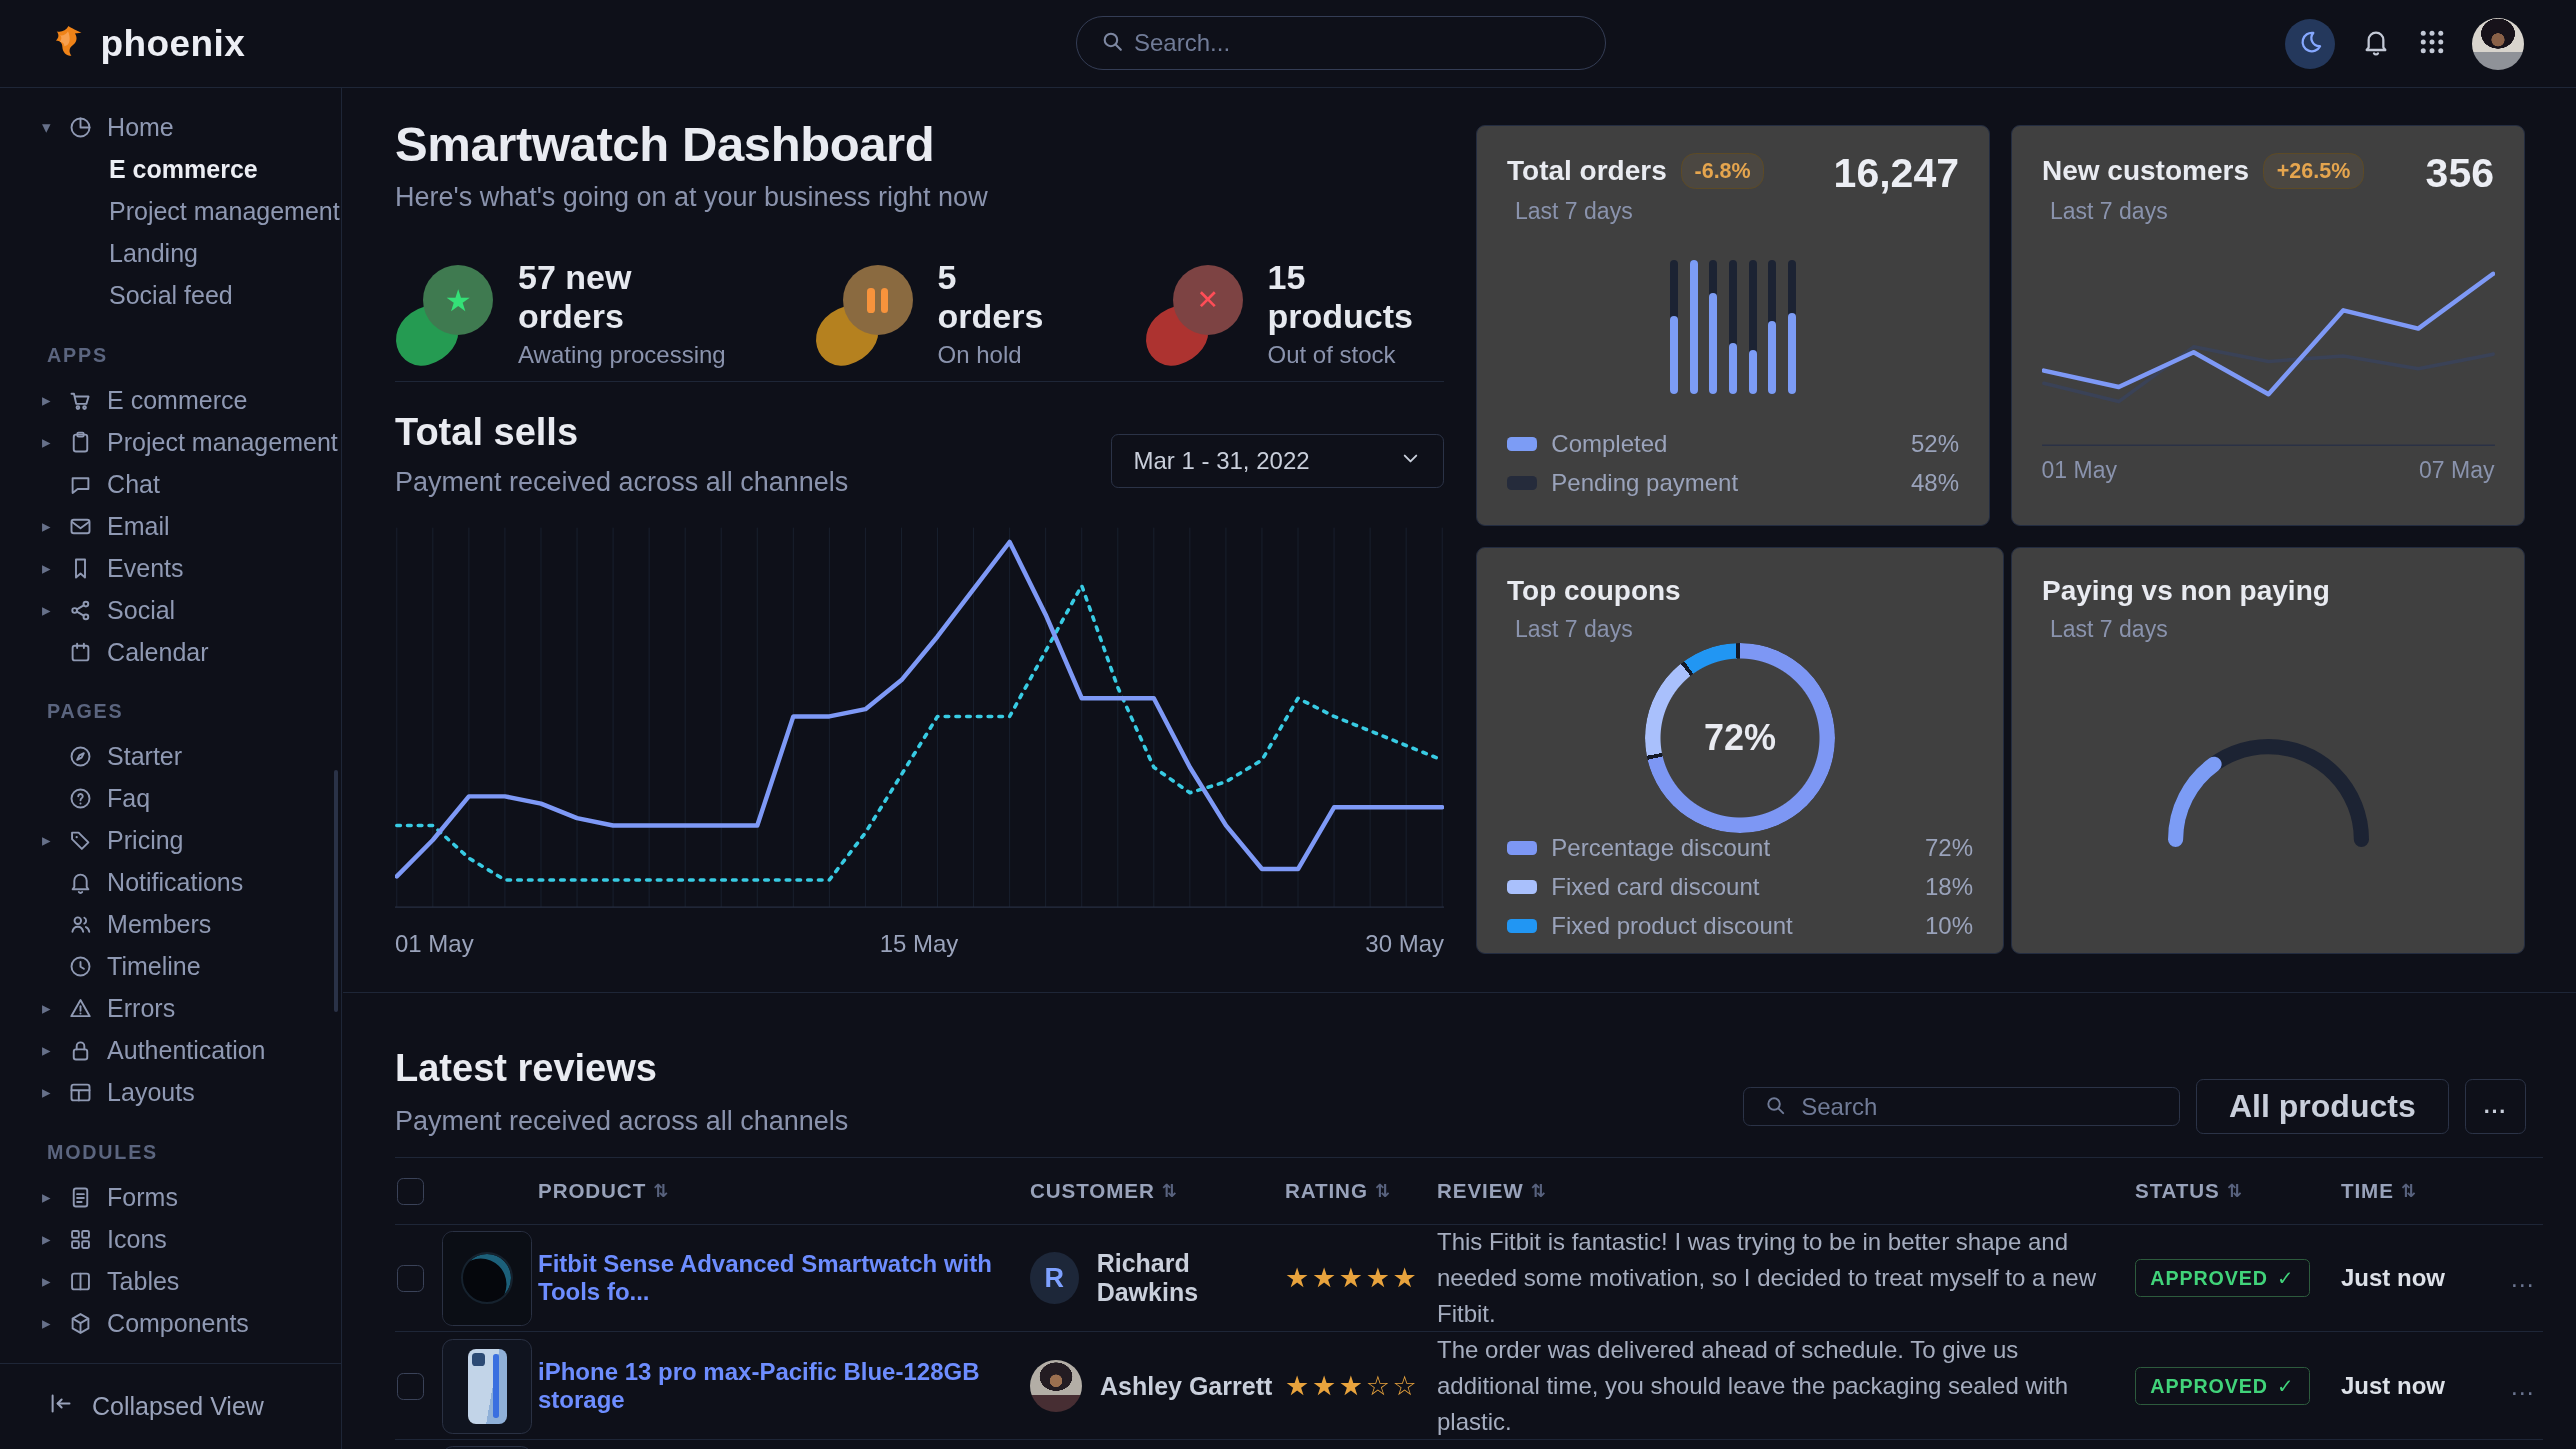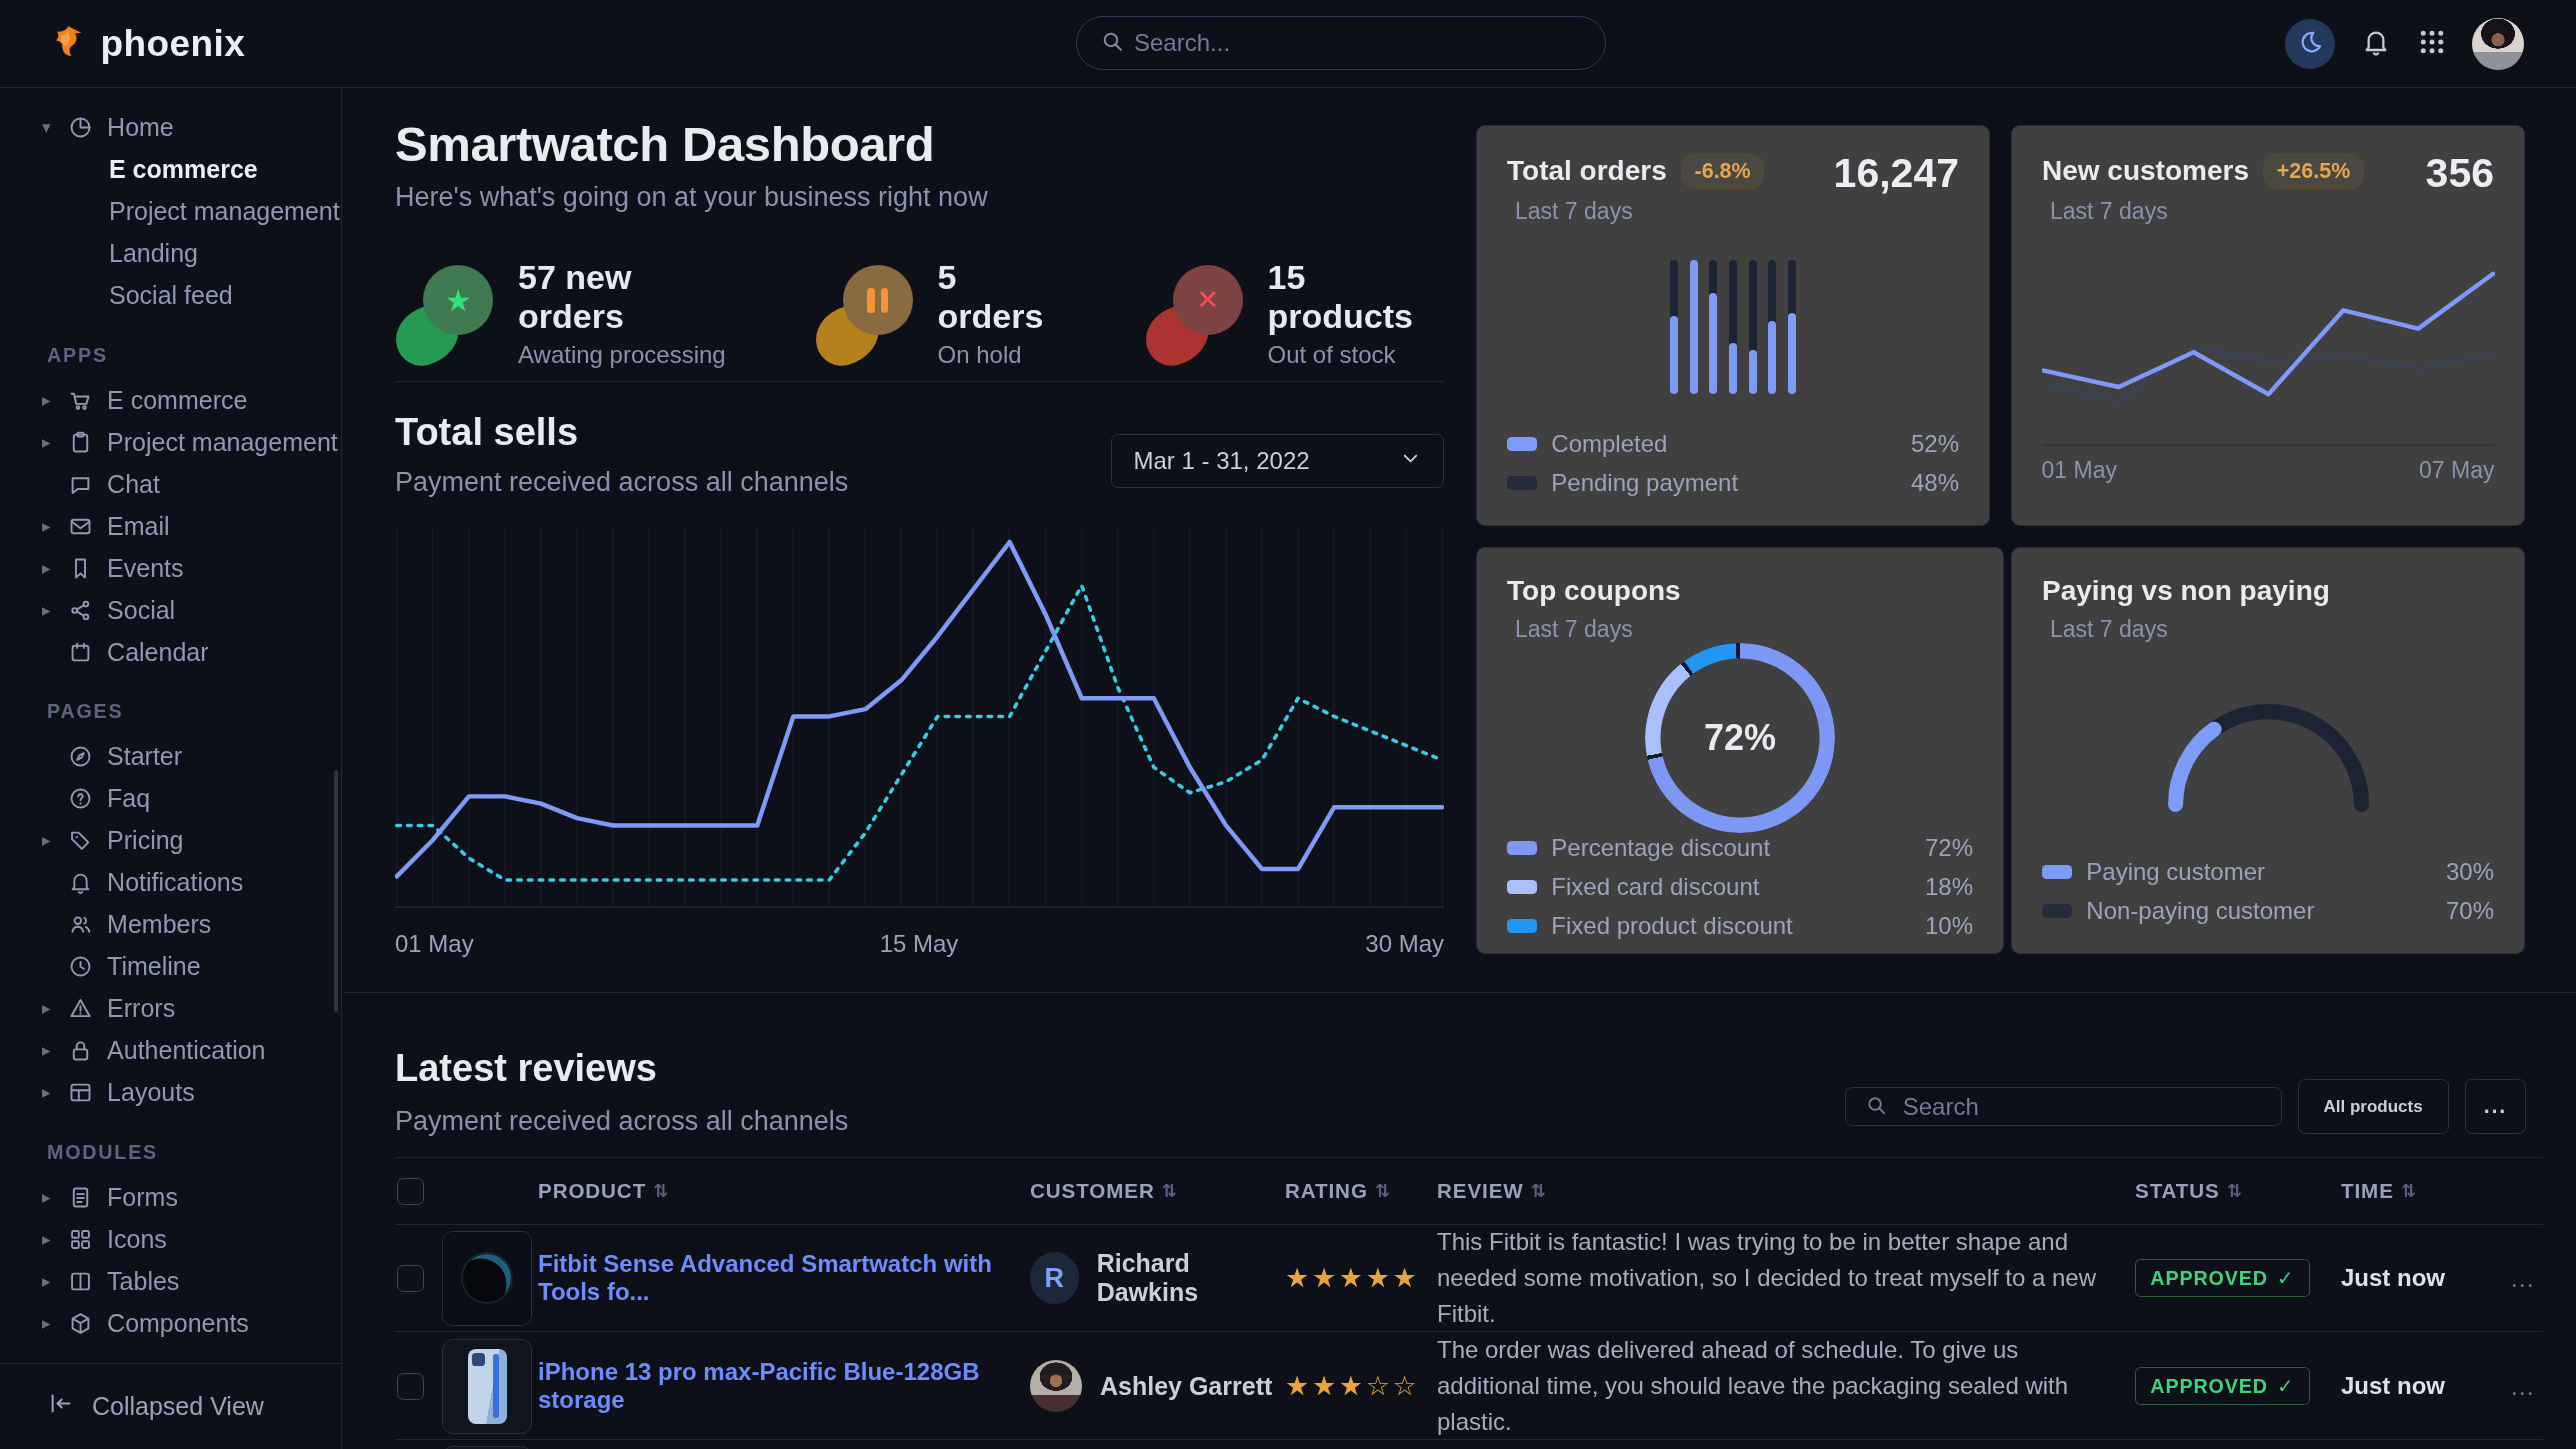--- a/index.html
+++ b/index.html
@@ -97,21 +97,21 @@
   
   .reviews-divider{position:absolute;left:0;right:0;top:905px;border-top:0.9px solid #1e2637;}
   .rv-title{position:absolute;left:52px;top:960px;font-size:38px;font-weight:700;color:#e9ebf1;}
   .rv-sub{position:absolute;left:52px;top:1019px;font-size:27px;color:#8a93ad;}
   .rv-controls{position:absolute;top:992px;right:50px;display:flex;gap:16px;align-items:center;}
   .rv-search{width:437px;height:39px;border:0.9px solid #2b3347;border-radius:7.2px;display:flex;
         align-items:center;gap:12.5px;padding:0 19.7px;box-sizing:border-box;color:#707b97;}
   .rv-search input{background:transparent;border:none;outline:none;color:#aab2c6;font-size:24px;width:100%;font-family:inherit;}
   .rv-search input::placeholder{color:#707b97;}
   .btn{height:55px;border:0.9px solid #2b3347;border-radius:7.2px;display:flex;align-items:center;
-        justify-content:center;font-size:17px;font-weight:600;color:#c9cfdb;padding:0 25px;cursor:pointer;box-sizing:border-box;}
+        justify-content:center;font-size:32px;font-weight:600;color:#c9cfdb;padding:0 32px;cursor:pointer;box-sizing:border-box;}
   .btn.small{padding:0 18px;font-size:21.5px;letter-spacing:1.8px;}
   .tgrid{display:grid;grid-template-columns:47px 96px 492px 255px 152px 698px 206px 143px 58px;
         align-items:center;}
   .thead{position:absolute;left:52px;top:1070px;width:2148px;height:66px;border-top:0.9px solid #1e2637;
         border-bottom:0.9px solid #1e2637;}
   .th{font-size:20.6px;font-weight:700;color:#98a2ba;letter-spacing:0.9px;display:flex;align-items:center;gap:7.2px;}
   .sort{font-size:18px;color:#58627e;}
   .tbody{position:absolute;left:52px;top:1137px;width:2148px;}
   .trow{height:107px;border-bottom:0.9px solid #1e2637;}
   .checkbox{width:27px;height:27px;border:1.8px solid #3a4258;border-radius:6.3px;box-sizing:border-box;cursor:pointer;margin-left:1.8px;}
@@ -643,32 +643,20 @@
         </div>
         <div class="card-period">Last 7 days</div>
       </div>
     </div>
     <div class="card-chart">
       <svg id="gaugeSvg" width="233" height="134" viewBox="0 0 260 150">
           <path d="M26 136 A104 104 0 0 1 234 136" fill="none" stroke="#1c2333" stroke-width="17" stroke-linecap="round"></path>
           <path d="M26 136 A104 104 0 0 1 234 136" fill="none" stroke="#7c9cf5" stroke-width="17" stroke-linecap="round" stroke-dasharray="98.01769079200156 376.7256359733385"></path>
         </svg>
     </div>
-    <div class="legend" id="payingLegend">
-        <div class="legend-row">
-          <span class="legend-swatch" style="background: rgb(124, 156, 245);"></span>
-          <span class="legend-label">Paying customer</span>
-          <span class="legend-value">30%</span>
-        </div>
-        <div class="legend-row">
-          <span class="legend-swatch" style="background: rgb(37, 43, 59);"></span>
-          <span class="legend-label">Non-paying customer</span>
-          <span class="legend-value">70%</span>
-        </div>
-      </div>
   </div>
 
   <div class="reviews-divider"></div>
   <div class="rv-title">Latest reviews</div>
   <div class="rv-sub">Payment received across all channels</div>
   <div class="rv-controls">
     <div class="rv-search">
       <span>
         <svg viewBox="0 0 24 24" width="23" height="23" fill="none" stroke="#707b97" stroke-width="2" stroke-linecap="round">
             <circle cx="10.5" cy="10.5" r="6"></circle>

